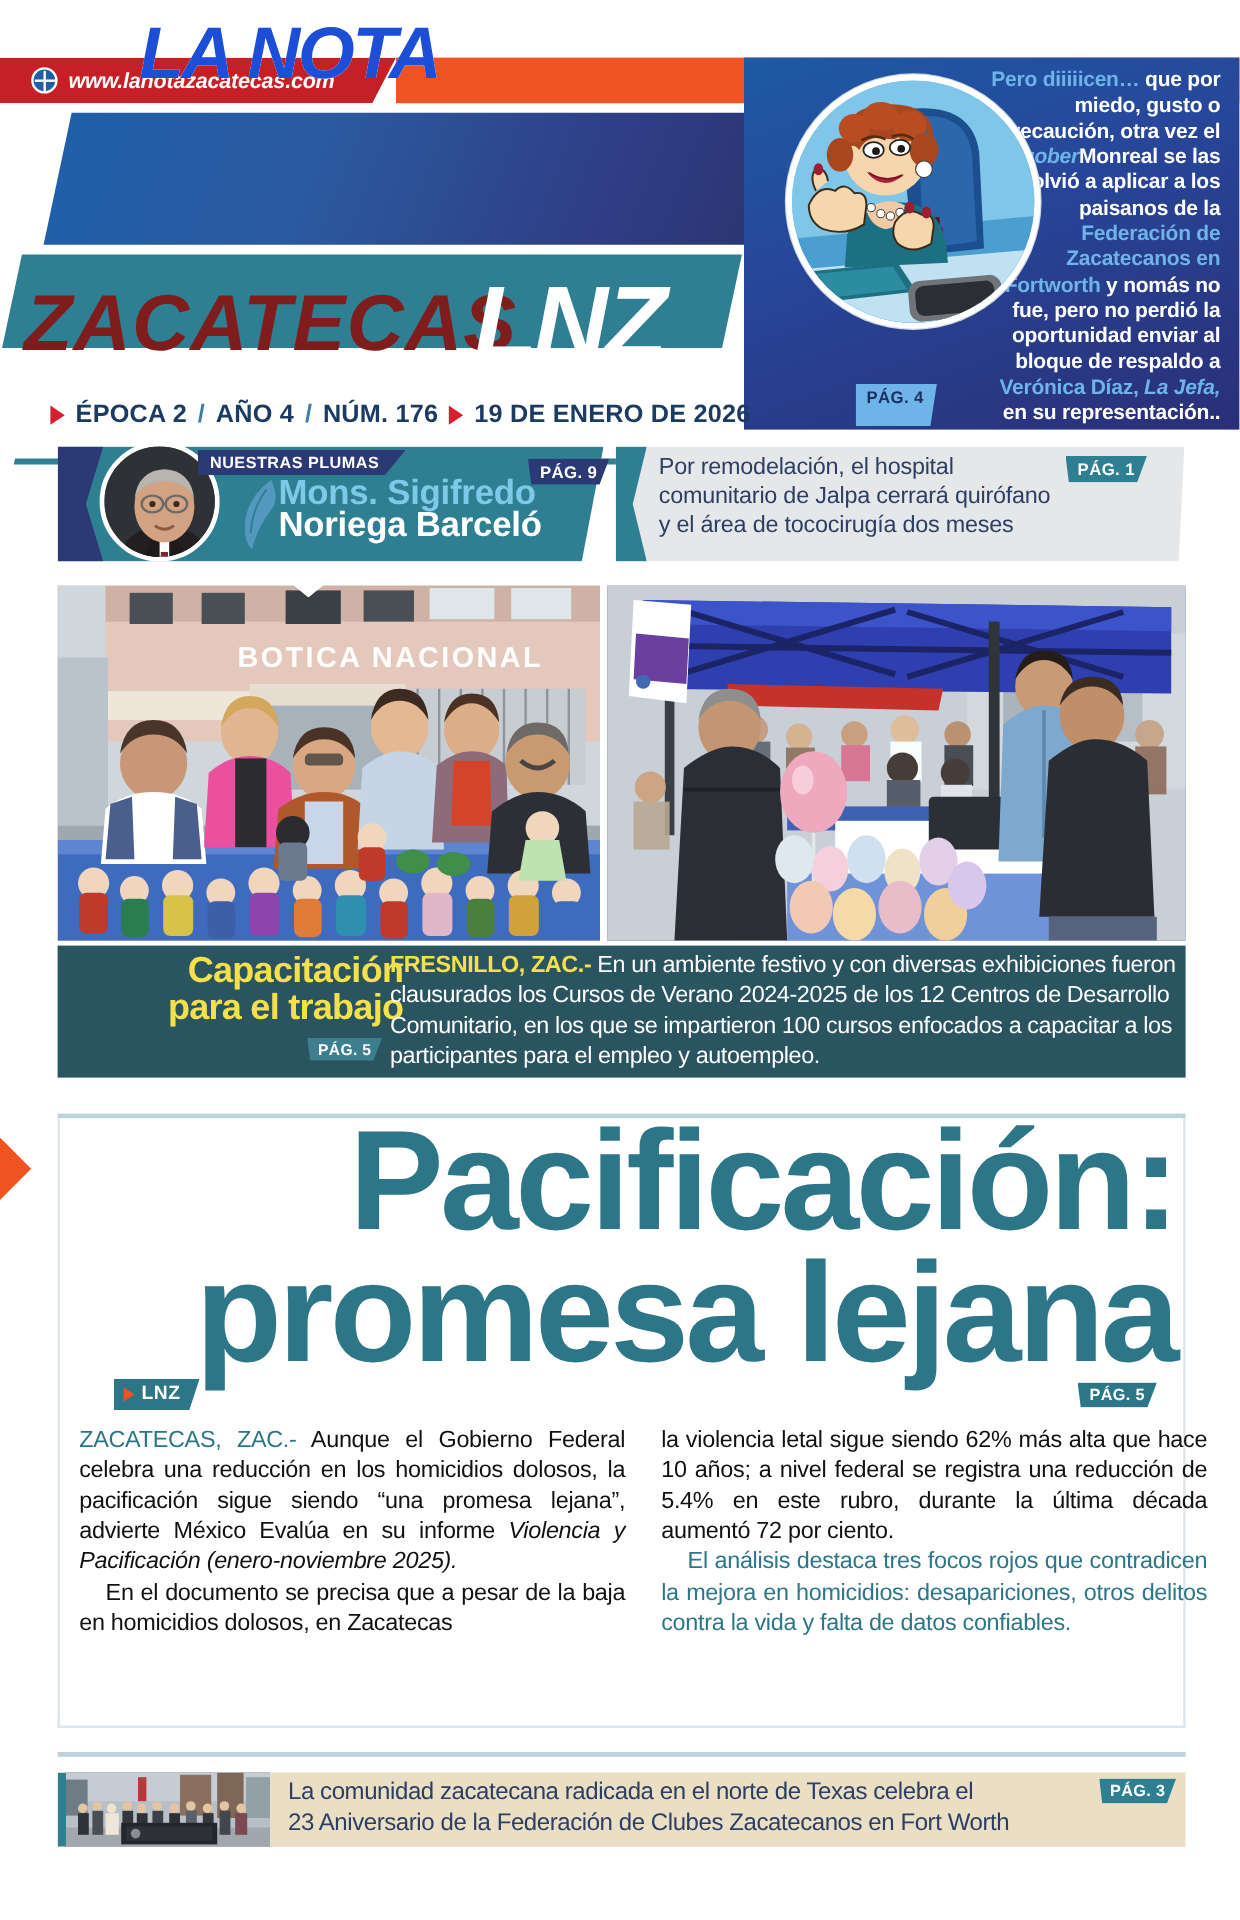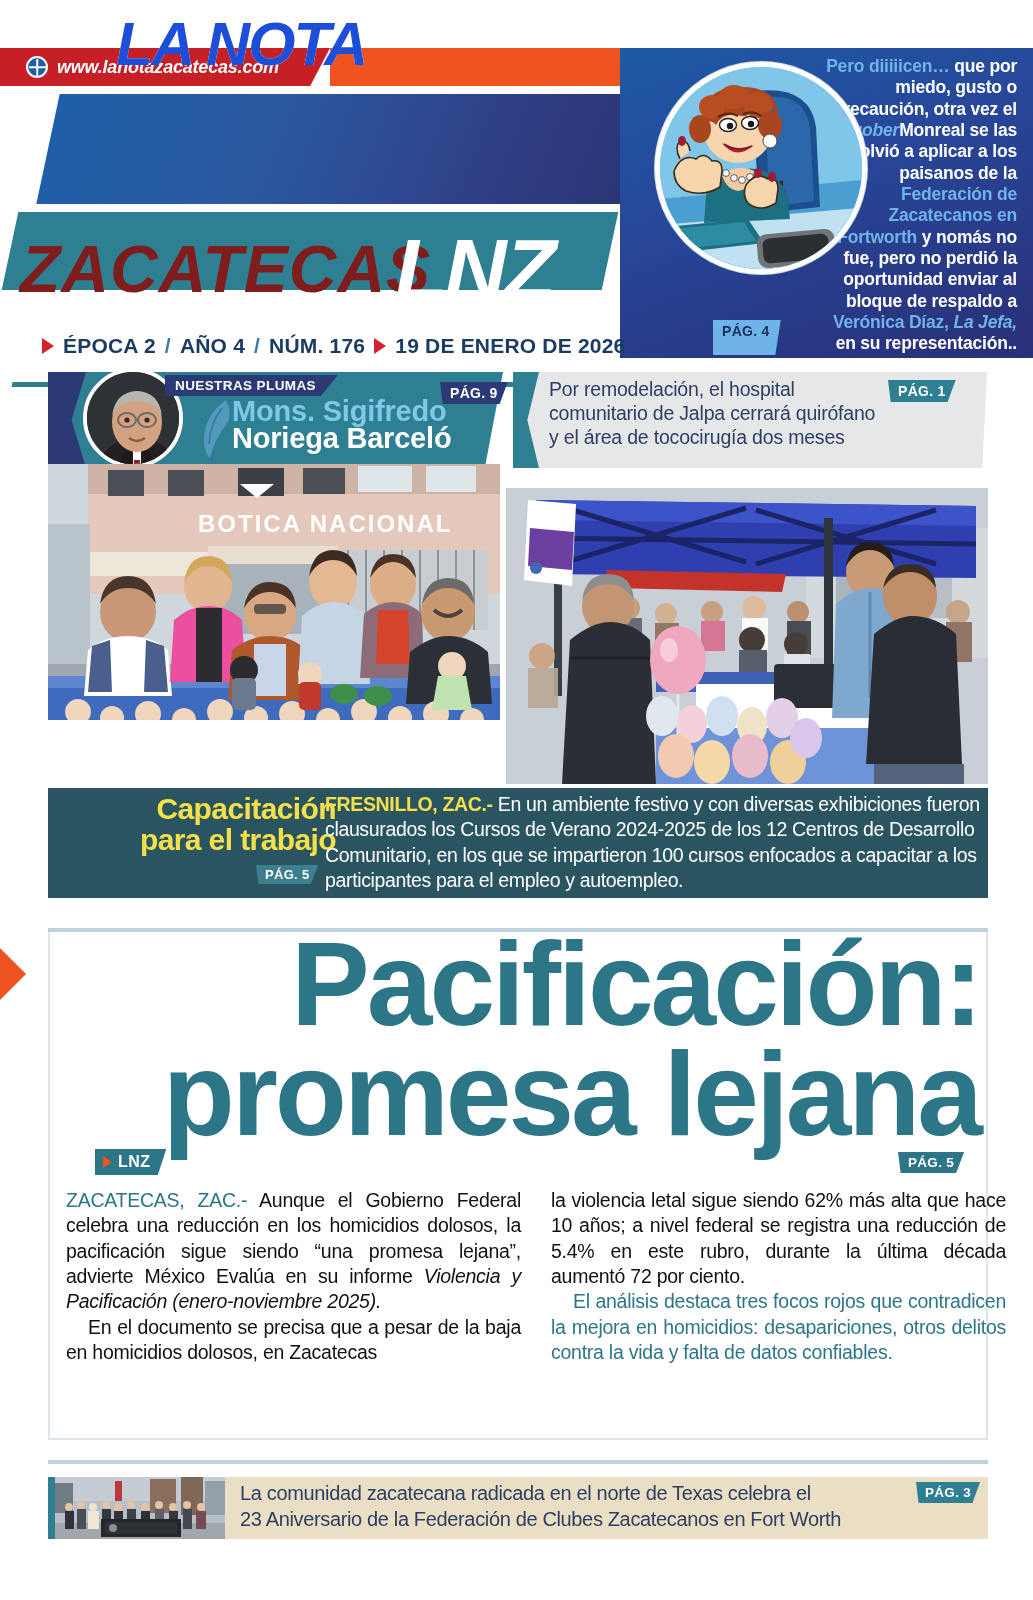--- a/index.html
+++ b/index.html
@@ -139,21 +139,21 @@
     position:absolute; left:549px; top:378px; width:330px;
     font-size:19.5px; color:#2c3e63; line-height:1.23; letter-spacing:-0.2px;
   }
   .pag7 {
     position:absolute; left:888px; top:380px; background:#2f7f92; color:#ffffff;
     font-size:14px; font-weight:bold; padding:3px 10px; letter-spacing:0.3px;
     clip-path: polygon(0 0, 100% 0, 88% 100%, 4% 100%);
   }
 
   
-  .photo1 { position:absolute; left:48px; top:464px; width:452px; height:256px;
+  .photo1 { position:absolute; left:48px; top:488px; width:452px; height:296px;
     overflow:hidden; background:#c7b6ad; }
   .photo2 { position:absolute; left:506px; top:488px; width:482px; height:296px;
     overflow:hidden; background:#7b8ec0; }
   .ph-notch { position:absolute; left:240px; top:484px; width:34px; height:14px;
     background:#ffffff; clip-path: polygon(0 0, 100% 0, 50% 100%); z-index:5; }
 
   
   .capbar { position:absolute; left:48px; top:788px; width:940px; height:110px;
     background:#2a5560; }
   .cap-title { position:absolute; left:56px; top:794px; width:280px;

